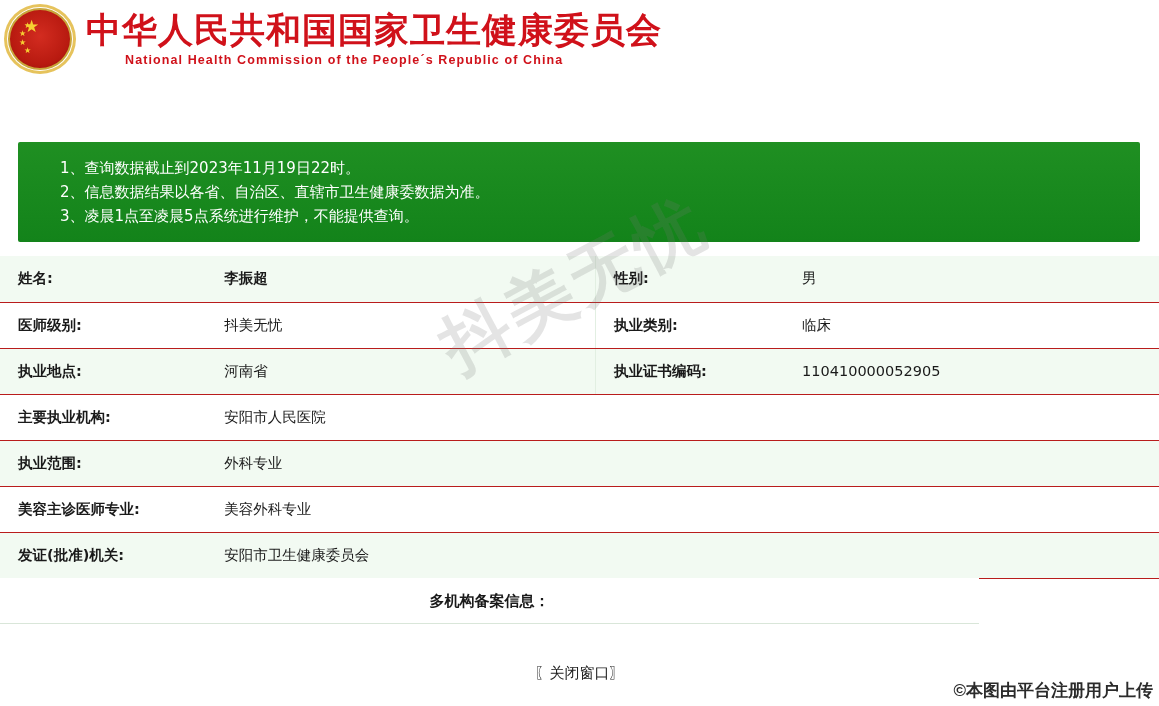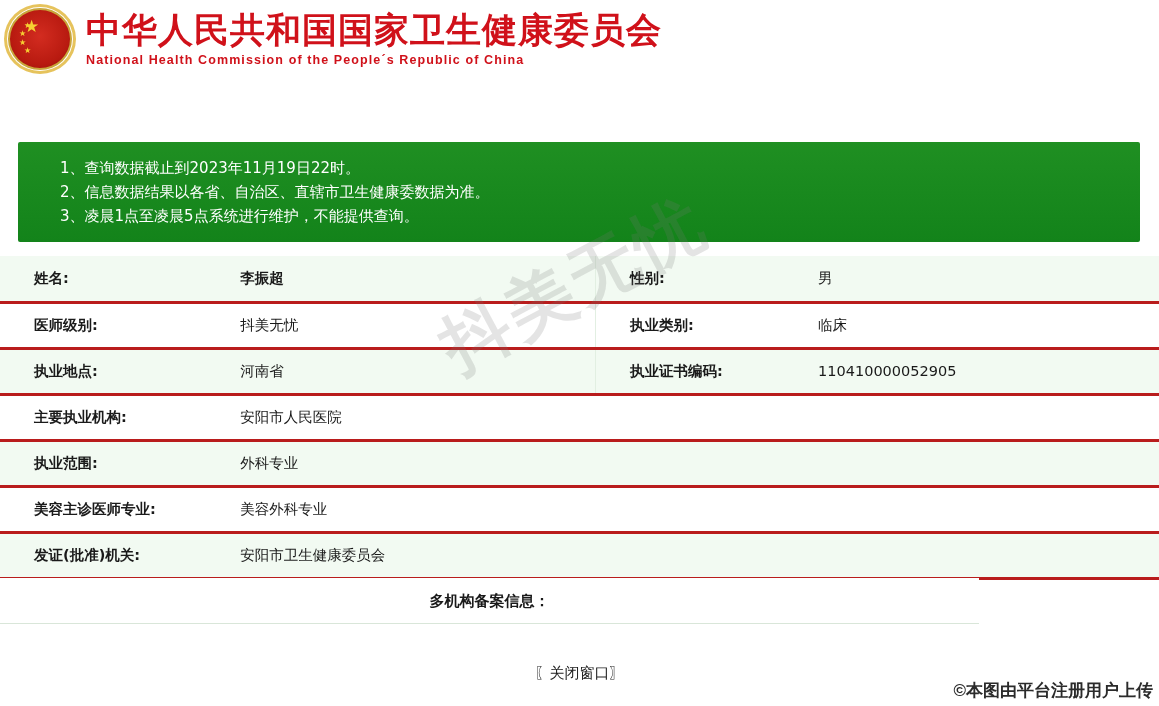--- a/index.html
+++ b/index.html
@@ -89,20 +89,21 @@
     white-space: nowrap;
   }
   .title-en {
     font-family: "Liberation Sans", sans-serif;
     font-size: 12.5px;
     font-weight: bold;
     color: #d0111a;
     letter-spacing: 1.1px;
     line-height: 18px;
     white-space: nowrap;
+    margin-left: 39px;
   }
 
   
   .notice {
     position: absolute;
     left: 18px;
     top: 142px;
     width: 1122px;
     background: #1f8a1f;
     background: linear-gradient(180deg,#1f8f22 0%, #13831a 100%);
@@ -123,25 +124,25 @@
   .info-table {
     position: absolute;
     left: 0;
     top: 256px;
     width: 1159px;
     border-collapse: collapse;
     table-layout: fixed;
   }
   .info-table tr { height: 46px; }
   .info-table td {
-    border-bottom: 3px solid #b91c1c;
+    border-bottom: 1px solid #b91c1c;
     font-family: "DejaVu Sans", "Liberation Sans", sans-serif;
     font-size: 14.5px;
     color: #1a1a1a;
-    padding: 0 0 0 34px;
+    padding: 0 0 0 18px;
     vertical-align: middle;
     background: #f2faf2;
   }
   .info-table tr:nth-child(even) td { background: #ffffff; }
   .lbl { font-weight: bold; width: 175px; }
   .lbl2 { font-weight: bold; width: 160px; padding-left: 18px; }
   .val { width: 330px; }
   .val-name { font-weight: bold; }
   .val2 { width: 318px; }
   .col-sep { border-left: 1px solid #e2efe2; }

